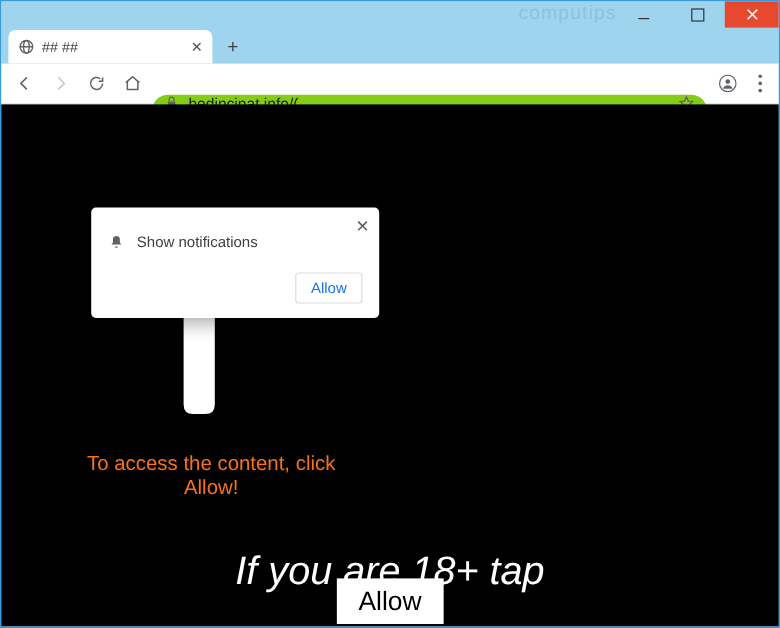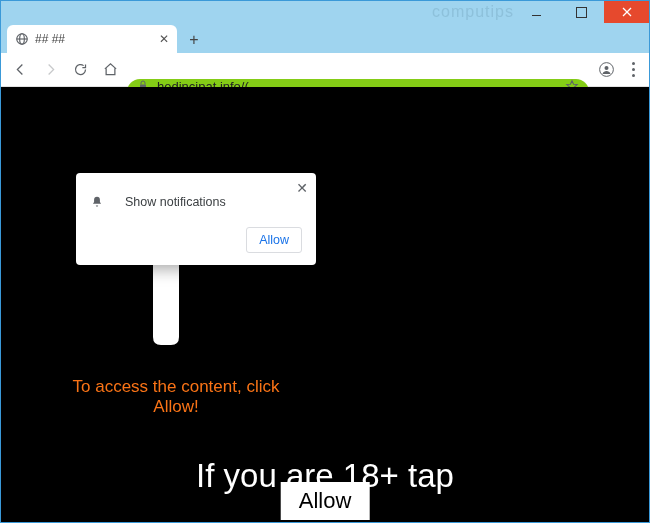--- a/index.html
+++ b/index.html
@@ -35,27 +35,27 @@
   .omnibox .star { width:14px; height:14px; color:#5f6368;}
   .avatar { width:22px; height:22px; }
   .menu-dots { width:20px; display:flex; flex-direction:column; align-items:center; justify-content:center; gap:3px;}
   .menu-dots span{ width:3px; height:3px; background:#5f6368; border-radius:50%; display:block;}
 
   
   .page { background:#000; width:100%; height:calc(523px - 22px - 30px - 34px - 2px); position:relative; overflow:hidden;}
   .arrow-wrap { position:absolute; left:130px; top:130px; }
   .big-arrow { width:70px; height:130px; }
   .access-text { position:absolute; left:60px; top:290px; width:230px; text-align:center; color:#f97316; font-size:17px; font-family:Arial, sans-serif; line-height:1.2;}
-  .eighteen { position:absolute; left:0; right:0; top:370px; text-align:center; color:#fff; font-size:33px; font-family:Arial, sans-serif;}
+  .eighteen { position:absolute; left:0; right:0; top:370px; text-align:center; color:#fff; font-size:33px; font-family:Arial, sans-serif;font-style:italic;}
   .page-allow { position:absolute; left:50%; transform:translateX(-50%); bottom:2px; background:#fff; color:#000; border:none; padding:6px 18px; font-size:22px; font-family:Arial, sans-serif; cursor:pointer;}
 
   
   .perm-popup { position:absolute; left:75px; top:86px; width:240px; background:#fff; border-radius:4px; box-shadow:0 4px 16px rgba(0,0,0,0.35); padding:12px 14px 12px 14px; font-size:12px; color:#3c4043;}
   .perm-title { font-size:12.5px; color:#202124; }
-  .perm-row { display:flex; align-items:center; gap:21px; margin-top:10px;}
+  .perm-row { display:flex; align-items:center; gap:10px; margin-top:10px;}
   .perm-row .bell { width:14px; height:14px; }
   .perm-row .label { font-size:12.5px; color:#3c4043;}
   .perm-close { position:absolute; top:8px; right:8px; font-size:14px; color:#5f6368; cursor:default; line-height:1;}
   .perm-actions { display:flex; justify-content:flex-end; gap:8px; margin-top:18px;}
   .perm-btn { border:1px solid #dadce0; background:#fff; color:#1a73e8; padding:5px 12px; font-size:12.5px; border-radius:3px; cursor:pointer;}
 </style>
 </head>
 <body>
 
 <div class="title-bar">

